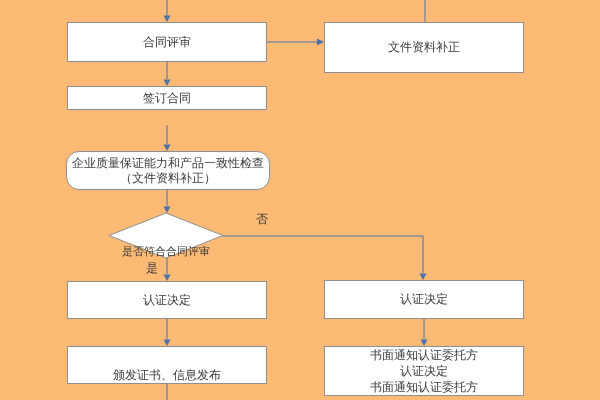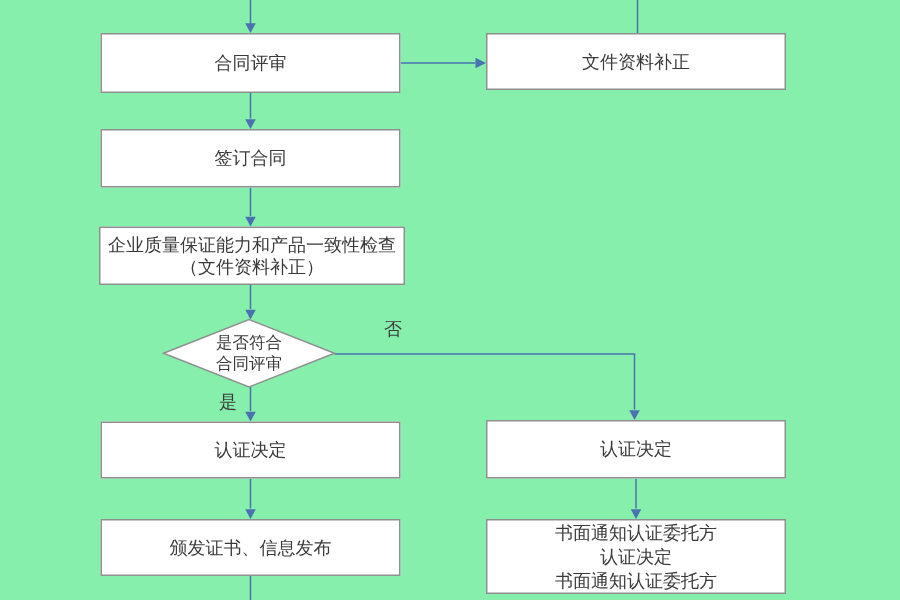--- a/index.html
+++ b/index.html
@@ -1,20 +1,20 @@
 <!DOCTYPE html>
 <html style="--box-border: #8f8f8f; --connector: #4a72b0; --text: #3a3a3a; --background: #ffffff;"><head>
 <meta charset="utf-8">
 <style>
   html, body { margin: 0; padding: 0; background: #ffffff; }
   #canvas {
     position: relative;
     width: 600px;
     height: 400px;
-    background: #86efac;
+    background: #fdba74;
     overflow: hidden;
     font-family: "Liberation Sans", "DejaVu Sans", sans-serif;
   }
   #connector-layer {
     position: absolute;
     left: 0; top: 0;
     width: 600px; height: 400px;
   }
   .node {
     position: absolute;
@@ -24,34 +24,34 @@
     display: flex;
     flex-direction: column;
     align-items: center;
     justify-content: center;
     text-align: center;
     font-size: 12px;
     line-height: 15px;
     box-sizing: border-box;
   }
   .node-contract-review   { left: 67px;  top: 22px;  width: 200px; height: 40px; }
-  .node-doc-correction    { left: 324px; top: 22px;  width: 200px; height: 38px; }
-  .node-sign-contract     { left: 67px;  top: 86px;  width: 200px; height: 39px; }
-  .node-factory-inspection{ left: 66px;  top: 151px; width: 204px; height: 39px; }
+  .node-doc-correction    { left: 324px; top: 22px;  width: 200px; height: 51px; }
+  .node-sign-contract     { left: 67px;  top: 86px;  width: 200px; height: 24px; }
+  .node-factory-inspection{ left: 66px;  top: 151px; width: 204px; height: 39px; border-radius: 13px; }
   .node-cert-decision-left{ left: 67px;  top: 281px; width: 200px; height: 38px; }
   .node-cert-decision-right{ left: 324px; top: 280px; width: 200px; height: 39px; }
-  .node-issue-certificate { left: 67px;  top: 346px; width: 200px; height: 38px; }
+  .node-issue-certificate { left: 67px;  top: 346px; width: 200px; height: 38px; justify-content: flex-end; }
   .node-reject-notice     { left: 324px; top: 346px; width: 200px; height: 50px; line-height: 16px; }
   .diamond-text {
     position: absolute;
     left: 109px; top: 213px;
     width: 114px; height: 45px;
     display: flex;
-    flex-direction: column;
-    align-items: center;
+    flex-direction: row;
+    align-items: flex-end;
     justify-content: center;
     text-align: center;
     color: var(--text, #3a3a3a);
     font-size: 11px;
     line-height: 14px;
   }
   .edge-label {
     position: absolute;
     color: var(--text, #3a3a3a);
     font-size: 12px;

